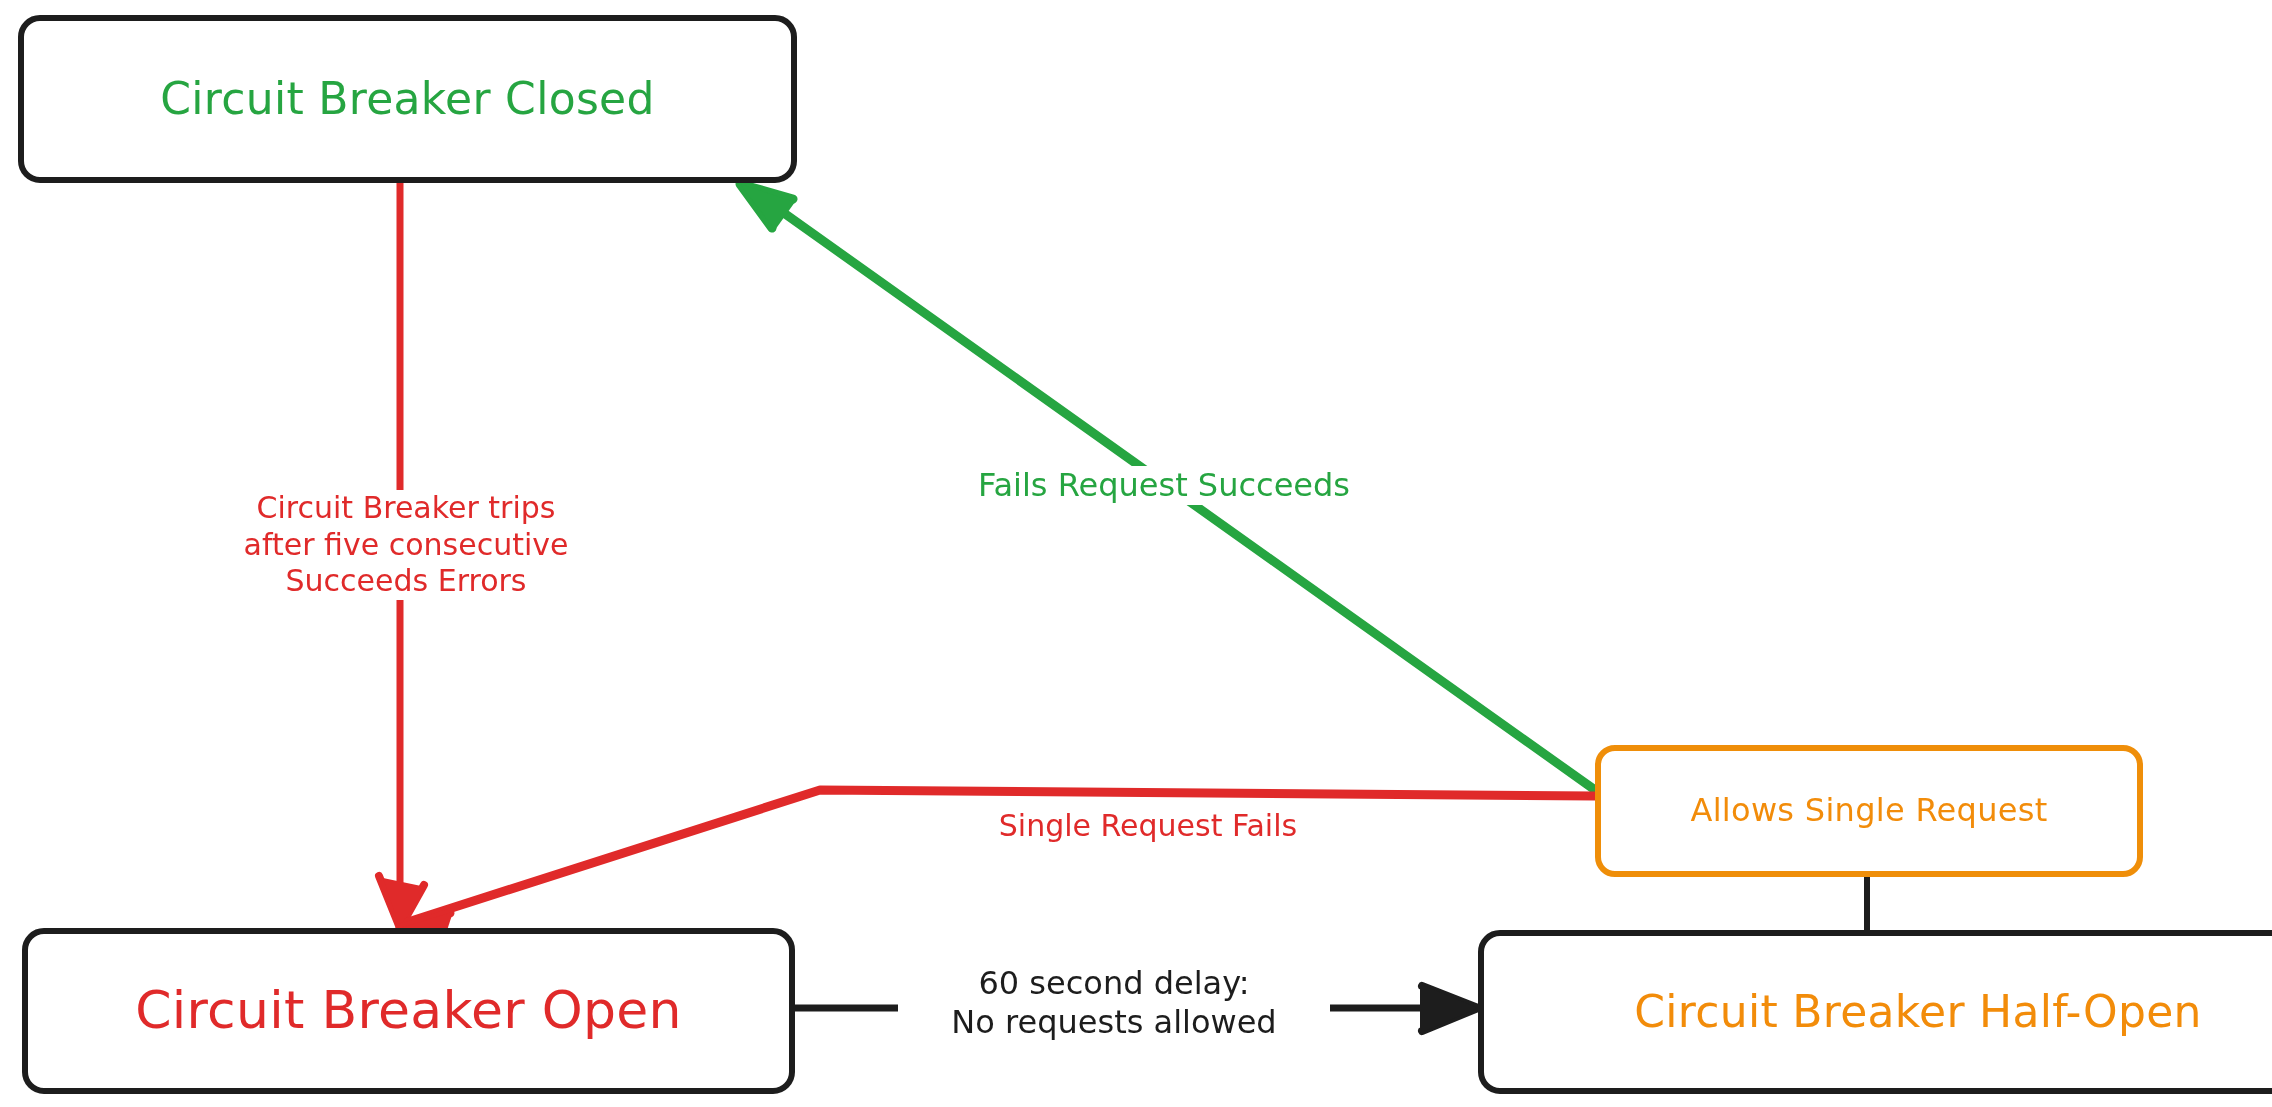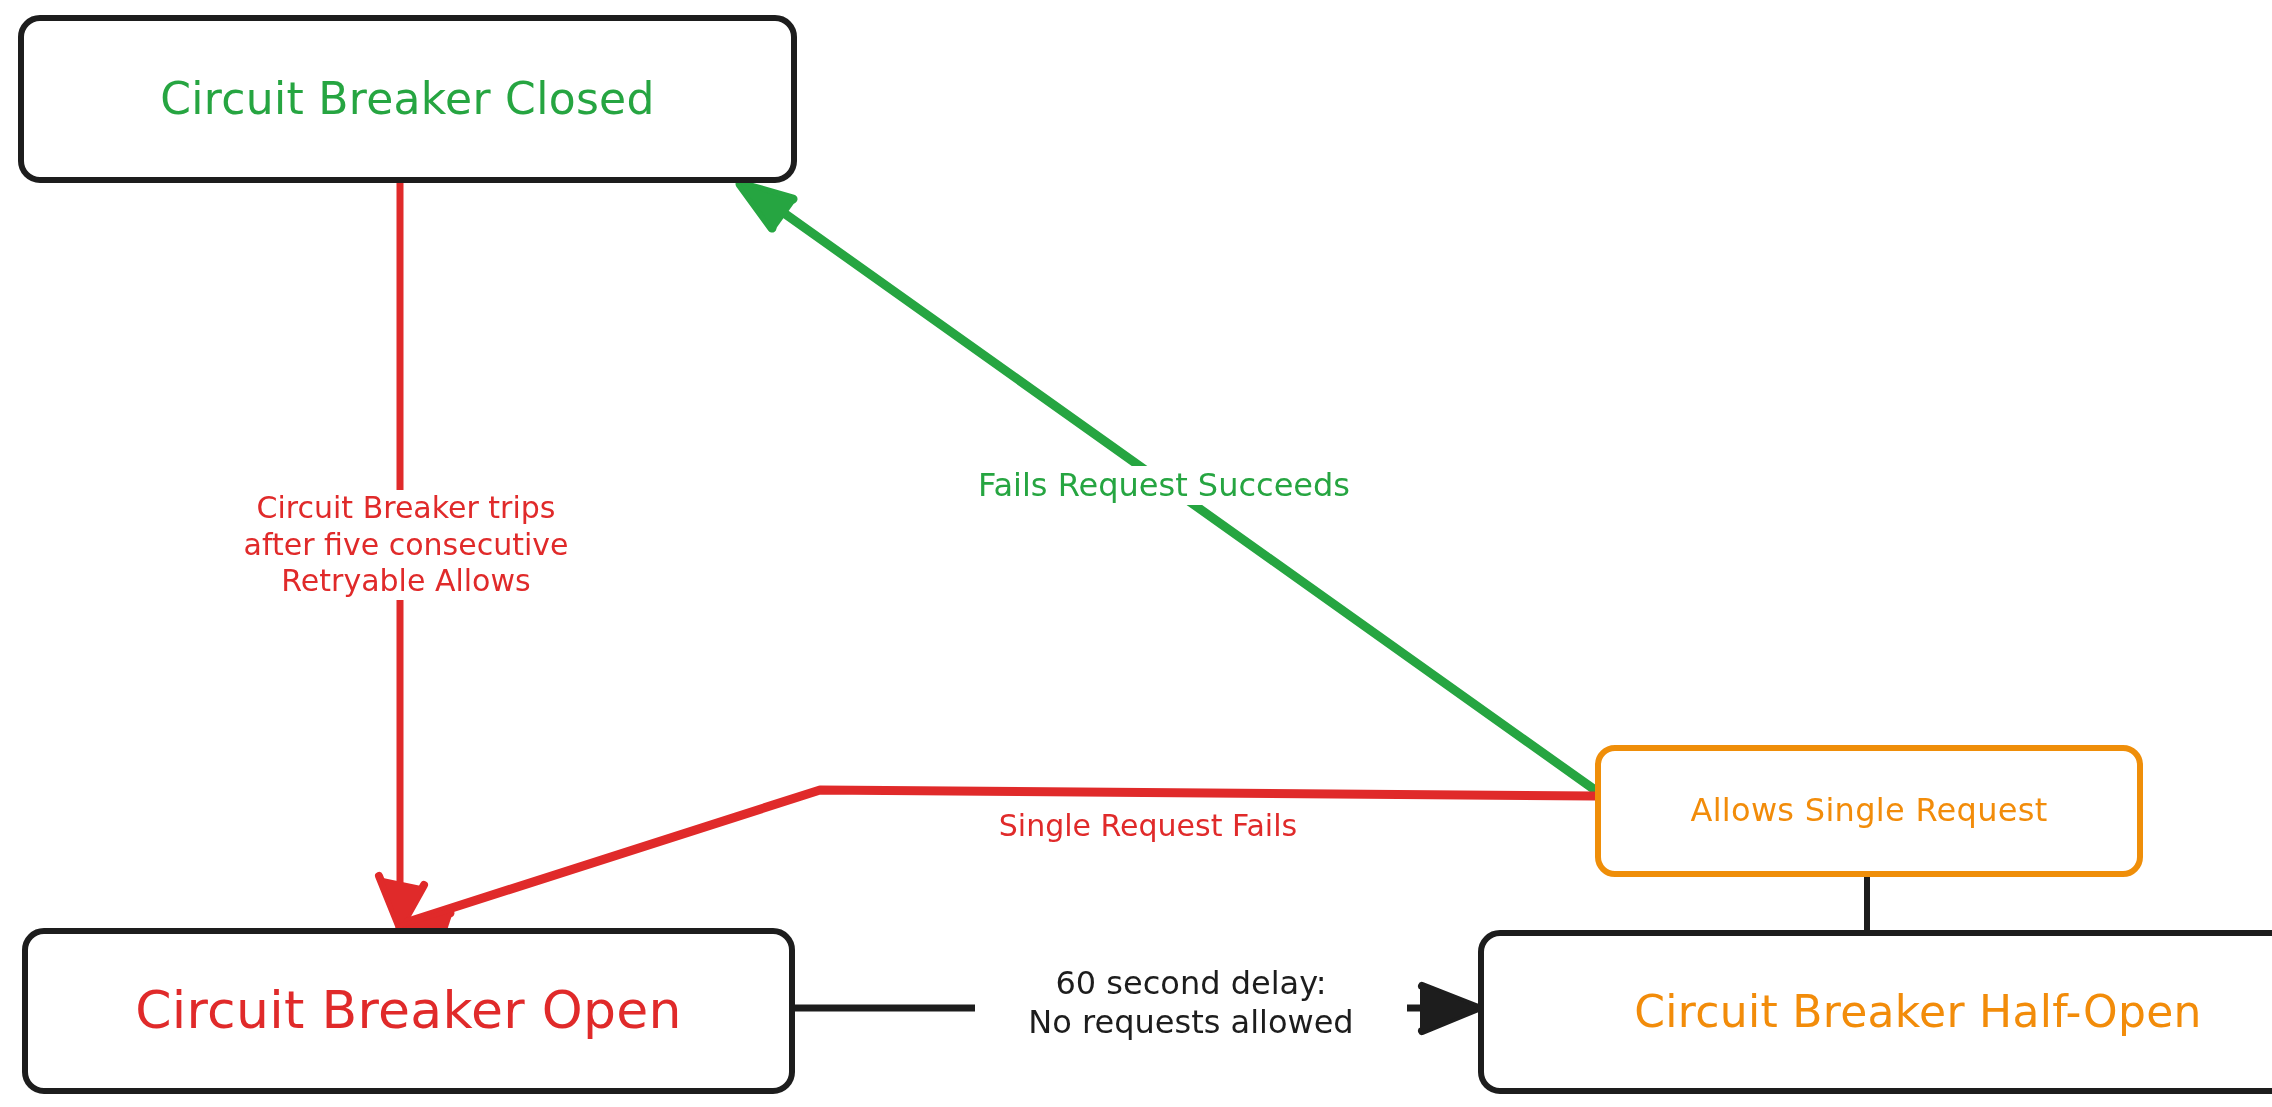--- a/index.html
+++ b/index.html
@@ -114,22 +114,22 @@
   <div class="node node-black" style="left:1478px; top:930px; width:880px; height:164px;">
     <span class="node-label label-halfopen">Circuit Breaker Half-Open</span>
   </div>
 
   <div class="node node-orange" style="left:1595px; top:730px; width:548px; height:132px;">
     <span class="node-label label-allows">Allows Single Request</span>
   </div>
 
   <div class="edge-label edge-label-red" style="left:190px; top:490px; width:420px;">Circuit Breaker trips
 after five consecutive
-Retryable Allows</div>
+Succeeds Errors</div>
 
   <div class="edge-label edge-label-green" style="left:912px; top:466px; width:492px;">Fails Request Succeeds</div>
 
   <div class="edge-label edge-label-red" style="left:936px; top:808px; width:412px;">Single Request Fails</div>
 
-  <div class="edge-label edge-label-black" style="left:975px; top:964px; width:420px;">60 second delay:
+  <div class="edge-label edge-label-black" style="left:898px; top:964px; width:420px;">60 second delay:
 No requests allowed</div>
 
 </div>
 
 </body></html>

